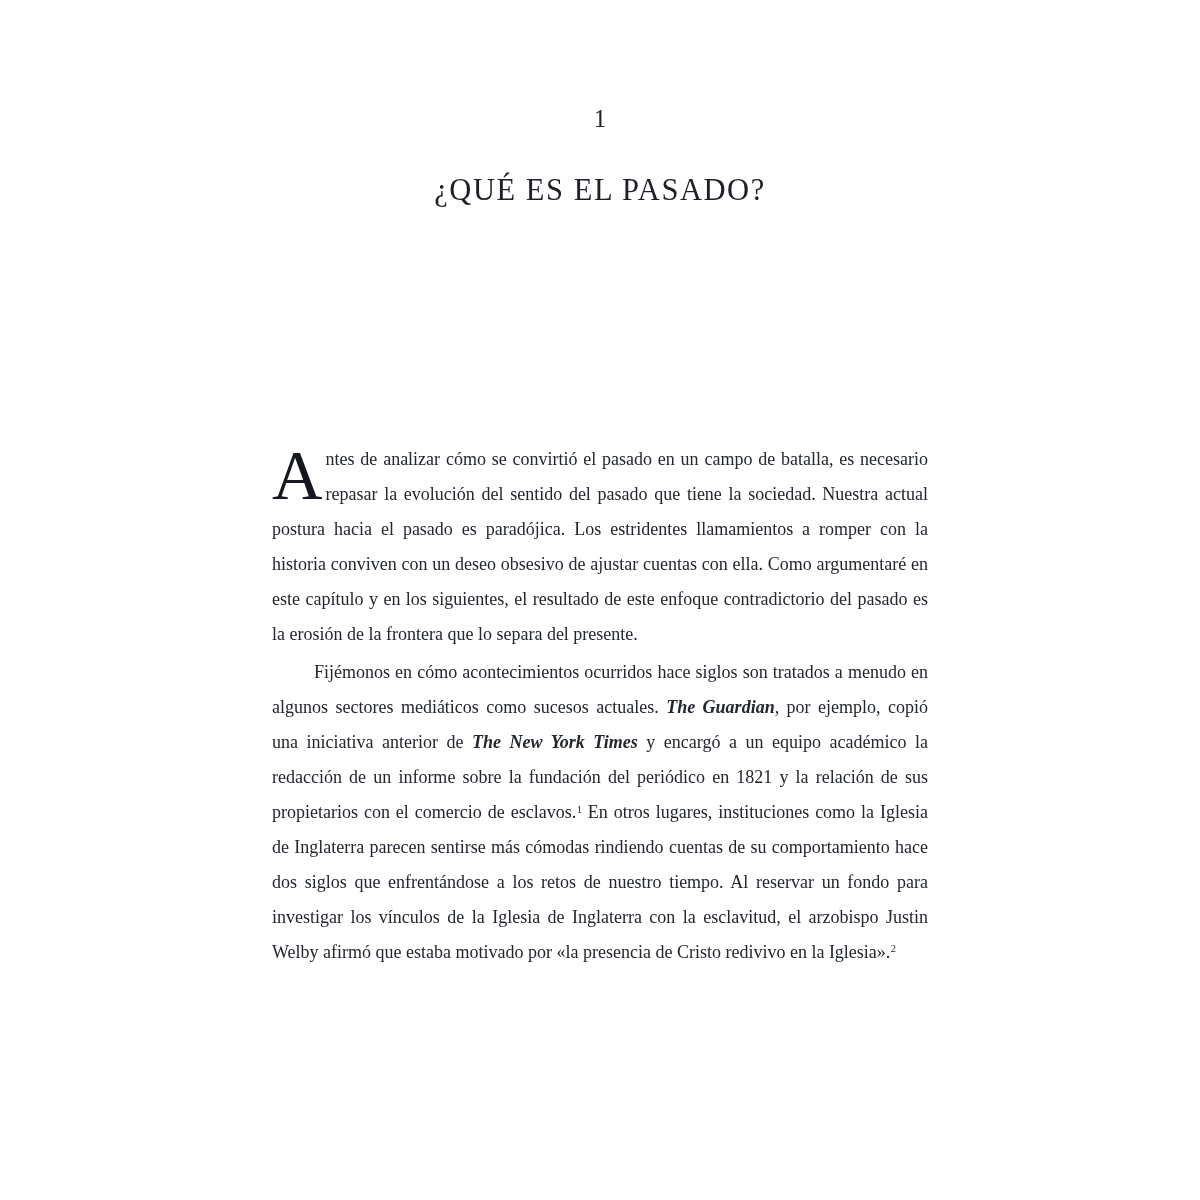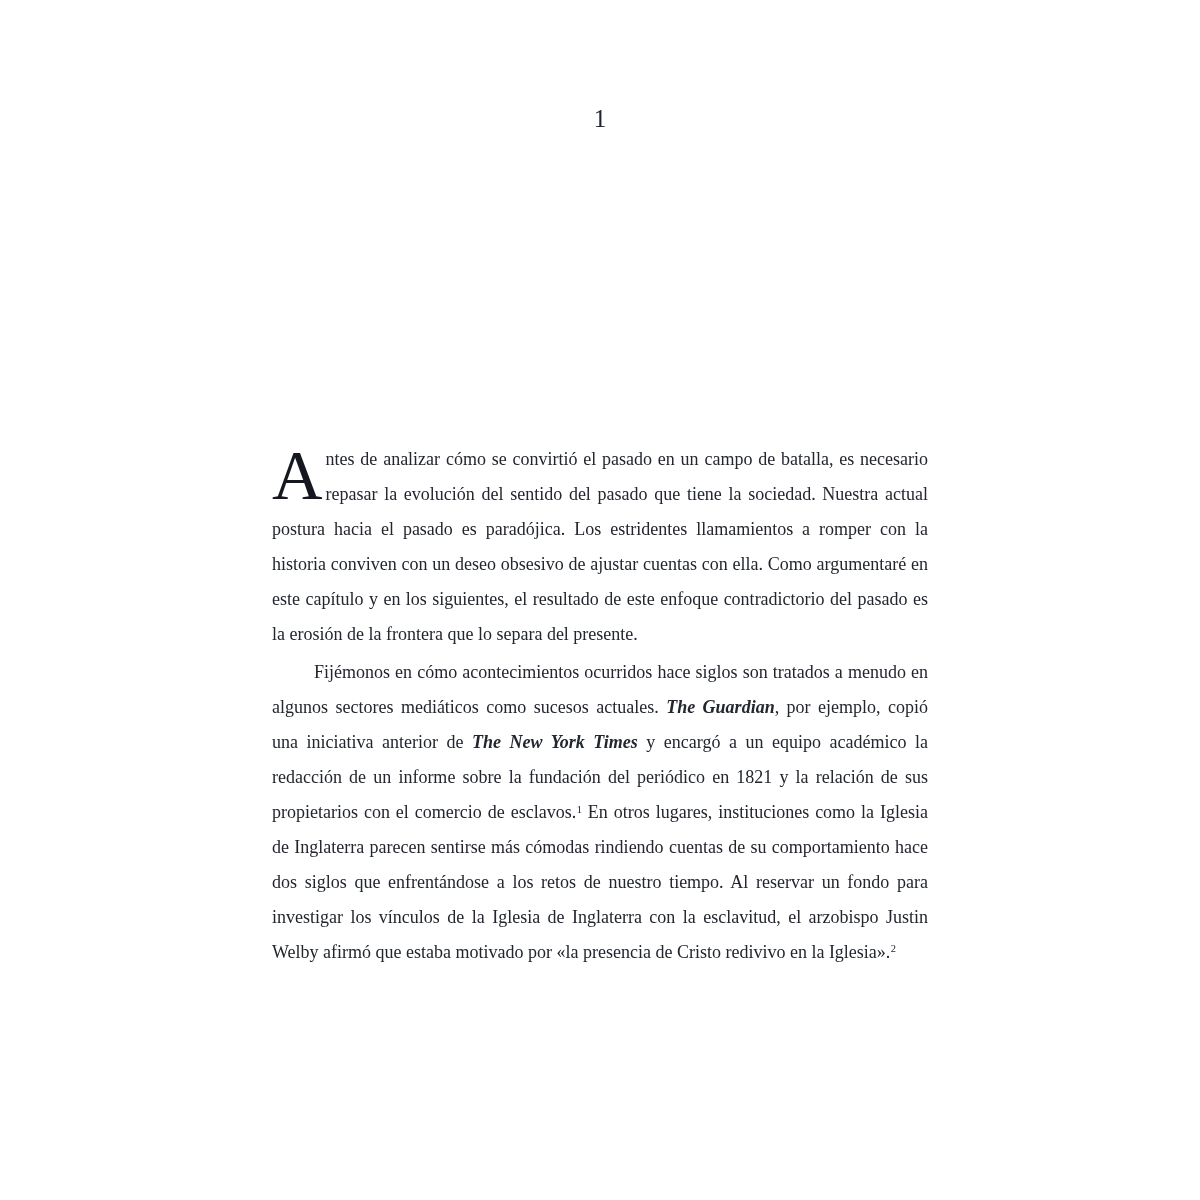--- a/index.html
+++ b/index.html
@@ -95,20 +95,21 @@
     padding-left: 0.5px;
   }
 </style>
 </head>
 <body>
 
 <div class="page">
 
   <header class="chapter-head">
     <div class="chapter-number">1</div>
+    <h1 class="chapter-title">¿QUÉ ES EL PASADO?</h1>
   </header>
 
   <section class="body-block" id="body-block">
       <p class="para dropcap-para"><span>Antes de analizar cómo se convirtió el pasado en un campo de batalla, es necesario repasar la evolución del sentido del pasado que tiene la sociedad. Nuestra actual postura hacia el pasado es paradójica. Los estridentes llamamientos a romper con la historia conviven con un deseo obsesivo de ajustar cuentas con ella. Como argumentaré en este capítulo y en los siguientes, el resultado de este enfoque contradictorio del pasado es la erosión de la frontera que lo separa del presente.</span></p>
       <p class="para"><span>Fijémonos en cómo acontecimientos ocurridos hace siglos son tratados a menudo en algunos sectores mediáticos como sucesos actuales. </span><em class="title-work">The Guardian</em><span>, por ejemplo, copió una iniciativa anterior de </span><em class="title-work">The New York Times</em><span> y encargó a un equipo académico la redacción de un informe sobre la fundación del periódico en 1821 y la relación de sus propietarios con el comercio de esclavos.</span><sup class="fn">1</sup><span> En otros lugares, instituciones como la Iglesia de Inglaterra parecen sentirse más cómodas rindiendo cuentas de su comportamiento hace dos siglos que enfrentándose a los retos de nuestro tiempo. Al reservar un fondo para investigar los vínculos de la Iglesia de Inglaterra con la esclavitud, el arzobispo Justin Welby afirmó que estaba motivado por «la presencia de Cristo redivivo en la Iglesia».</span><sup class="fn">2</sup></p>
     </section>
 
 </div>
 
 </body></html>

